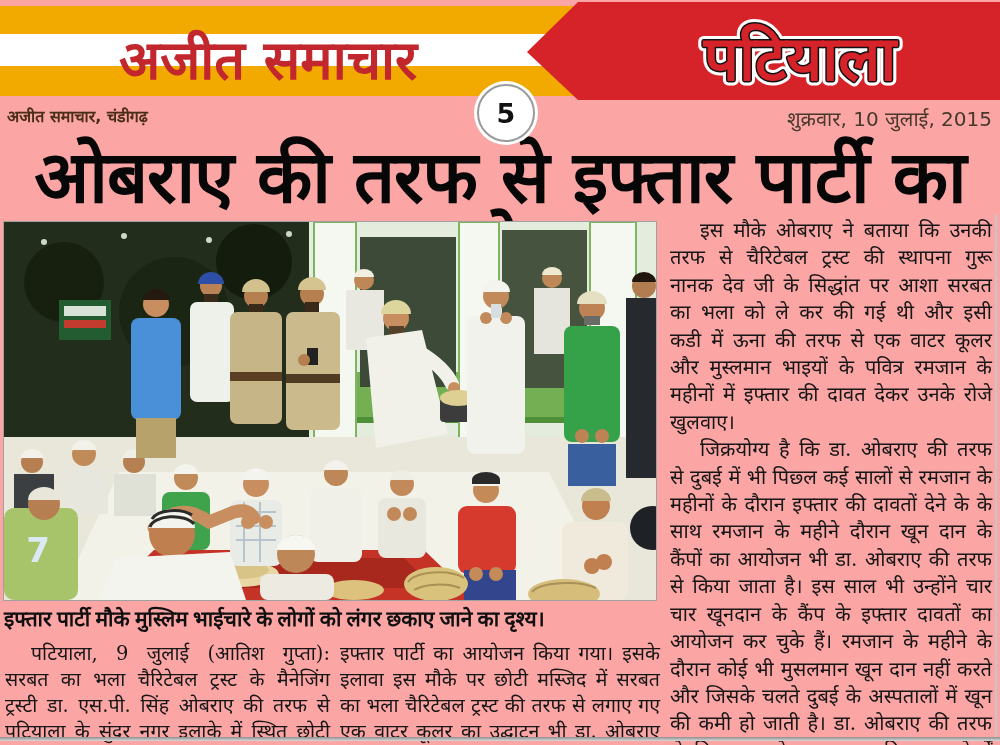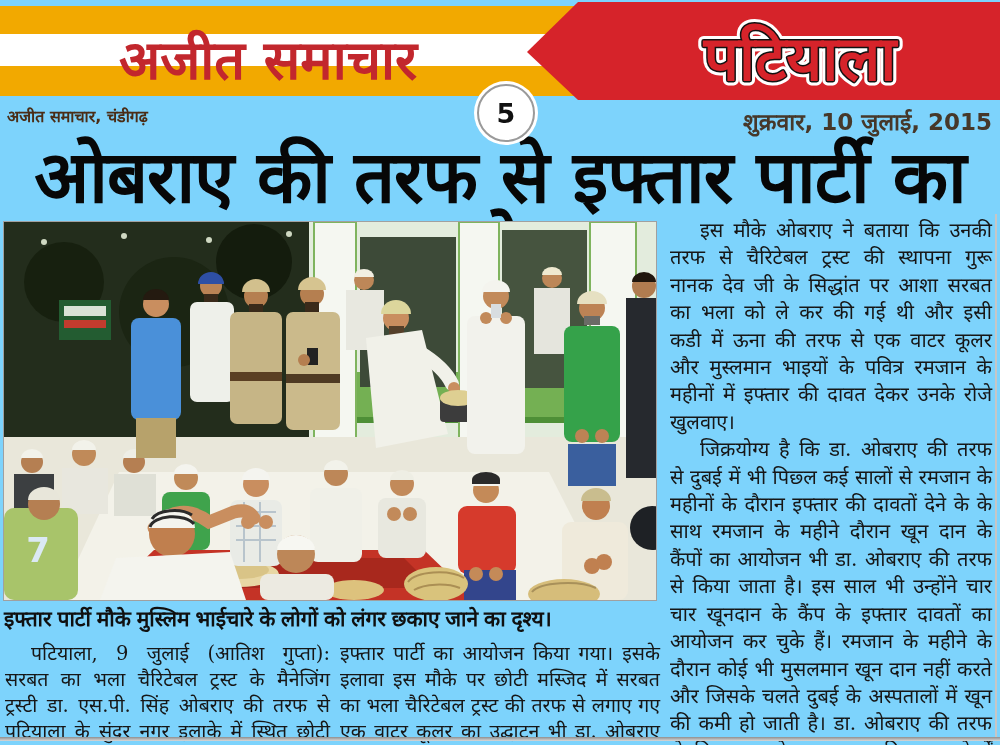--- a/index.html
+++ b/index.html
@@ -1,50 +1,50 @@
 <!DOCTYPE html>
 <html lang="hi"><head>
 <meta charset="utf-8">
 <style>
   html,body{margin:0;padding:0;background:#ffffff;}
   .page{
     position:relative;width:1000px;height:745px;overflow:hidden;
-    background:#7dd3fc;font-family:"DejaVu Serif","DejaVu Sans",serif;color:#1a1a1a;
+    background:#fca5a5;font-family:"DejaVu Serif","DejaVu Sans",serif;color:#1a1a1a;
   }
   
   .masthead{position:absolute;left:0;top:0;width:1000px;height:100px;}
   .page-badge{
     position:absolute;left:477px;top:84px;width:54px;height:54px;border-radius:50%;
     background:#ffffff;border:2px solid #9a9a9a;z-index:5;
     display:flex;align-items:center;justify-content:center;
     font-family:"DejaVu Sans",sans-serif;font-weight:bold;font-size:27px;color:#111;
     box-shadow:0 0 0 3px #ffffff;
   }
   .subheader-left{
     position:absolute;left:7px;top:105px;font-family:"DejaVu Sans",sans-serif;
     font-weight:bold;font-size:16px;color:#4a2d16;
   }
   .subheader-date{
     position:absolute;right:8px;top:105px;font-family:"DejaVu Sans",sans-serif;
-    font-weight:bold;font-size:23px;color:#46382a;
+    font-weight:normal;font-size:20px;color:#46382a;
   }
   
   .headline{
     position:absolute;left:0;top:141px;width:1000px;text-align:center;
     font-family:"DejaVu Sans",sans-serif;font-weight:800;font-size:72px;line-height:72px;
     color:#070707;letter-spacing:-1px;
   }
   
   .photo{
     position:absolute;left:3px;top:221px;width:654px;height:380px;
     border:1px solid #a0a0a0;background:#eceadf;box-sizing:border-box;overflow:hidden;
   }
   .caption{
     position:absolute;left:4px;top:604px;width:656px;
-    font-family:Liberation Sans, sans-serif;font-weight:bold;font-size:21px;color:#101010;
+    font-family:Liberation Serif, serif;font-weight:bold;font-size:21px;color:#101010;
   }
   
   .col{
     position:absolute;text-align:justify;font-size:19.5px;line-height:26px;color:#161616;
   }
   .col-1{left:5px;top:641px;width:325px;}
   .col-1 .lead-indent{display:inline-block;width:26px;}
   .col-2{left:340px;top:641px;width:320px;}
   .col-3{left:670px;top:217px;width:322px;font-size:20px;line-height:27.4px;}
   .col-3 p{margin:0;text-align:justify;}

